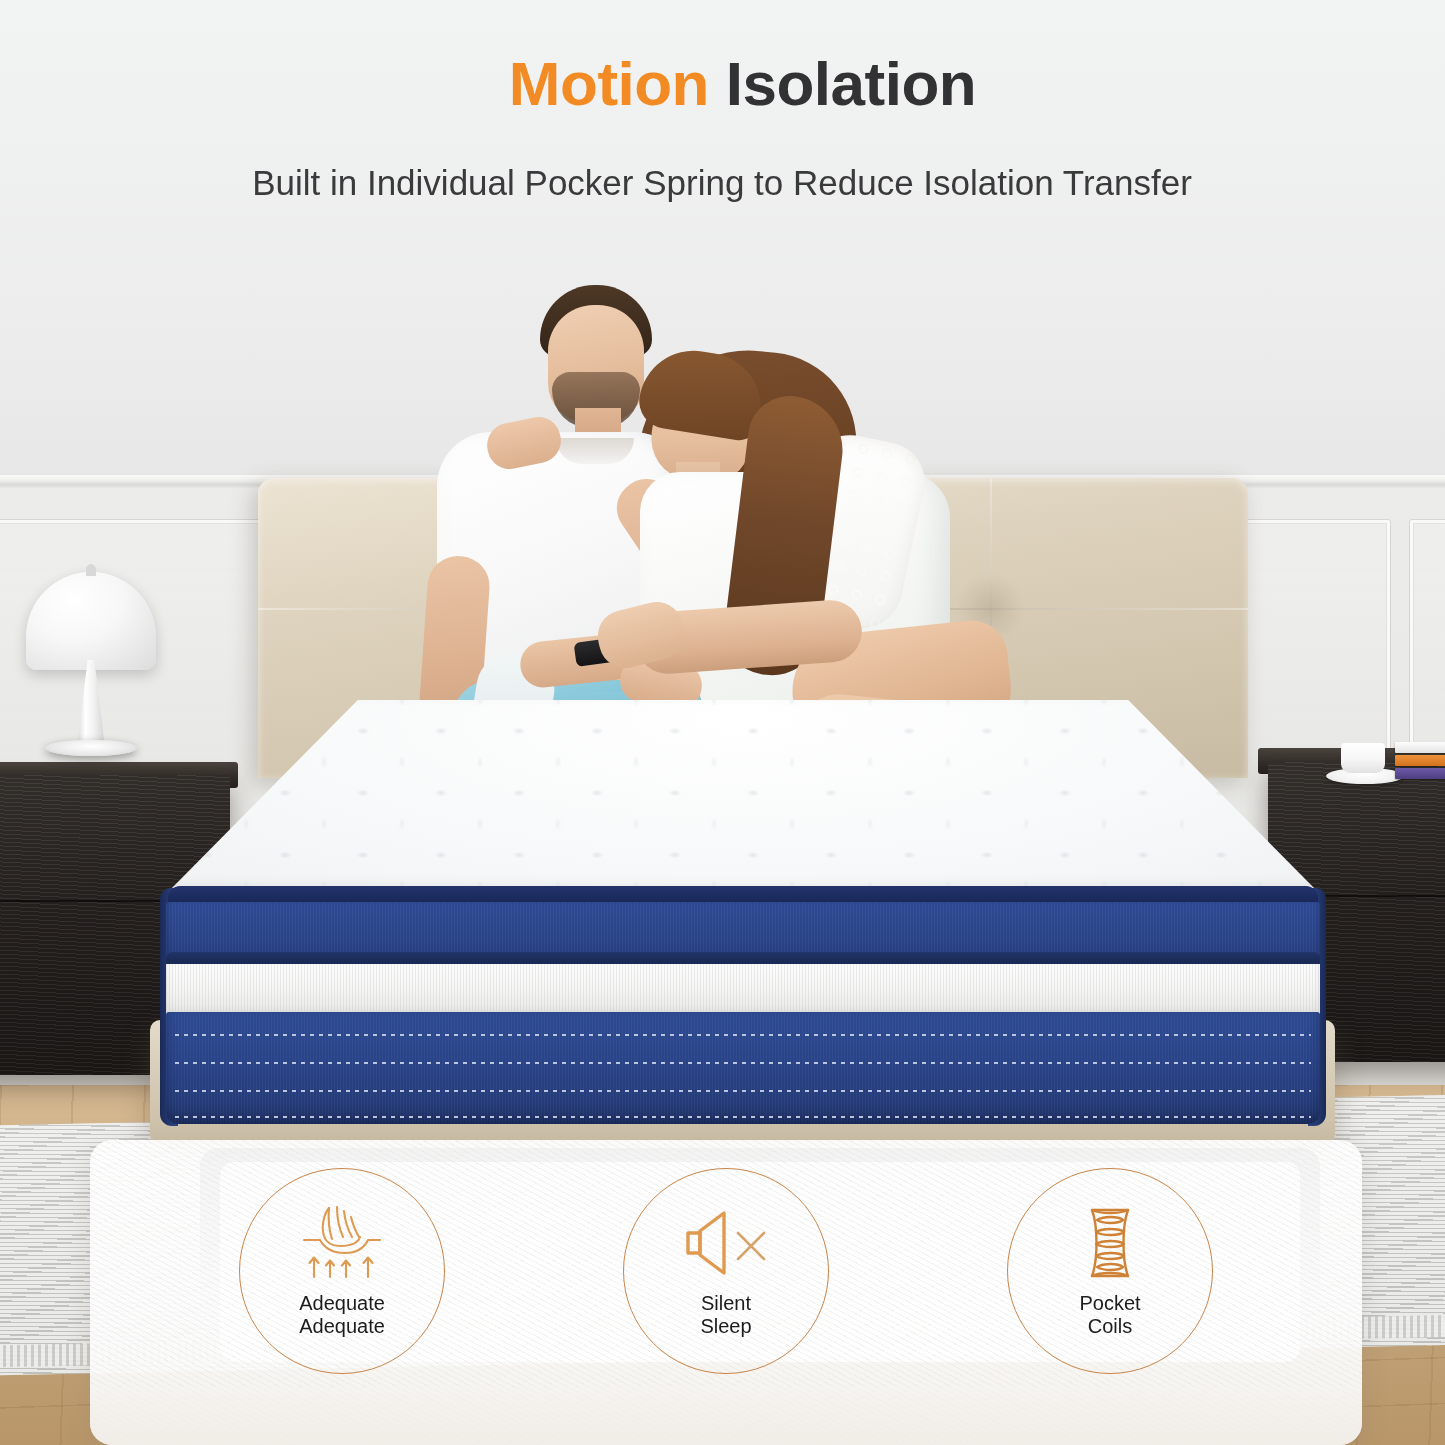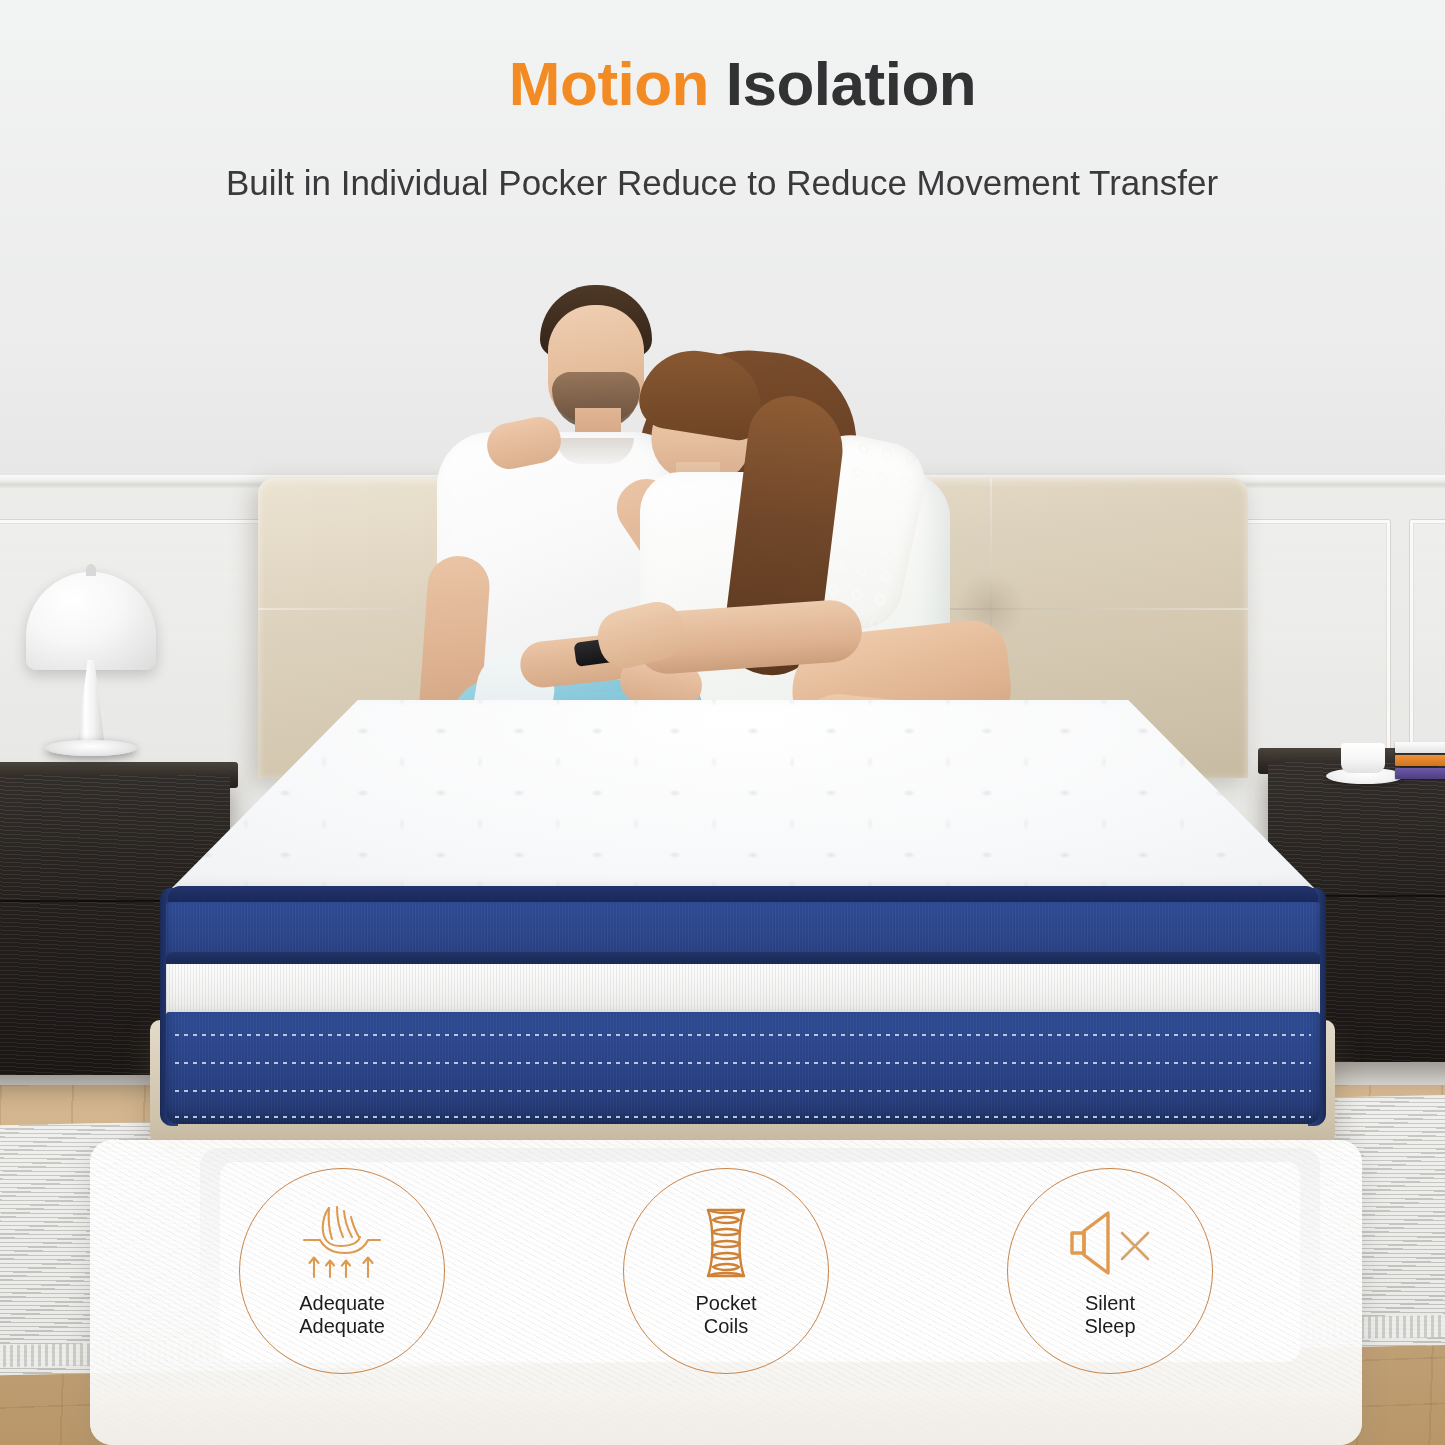--- a/index.html
+++ b/index.html
@@ -505,21 +505,21 @@
     <div class="mat-navy-2"></div>
     <div class="stitch s1"></div>
     <div class="stitch s2"></div>
     <div class="stitch s3"></div>
     <div class="stitch s4"></div>
   </div>
 
   <div class="title">
     <span class="accent">Motion</span><span class="dark"> Isolation</span>
   </div>
-  <div class="subtitle">Built in Individual Pocker Reduce to Reduce Movement Transfer</div>
+  <div class="subtitle">Built in Individual Pocker Spring to Reduce Isolation Transfer</div>
 
   <div class="feature-panel">
     <div class="fp-inner-shape"></div>
     <div class="fp-texture"></div>
     <div class="fp-bottom-strip"></div>
 
     <div class="badges">
 
       <div class="badge">
         <div class="badge-icon">
@@ -534,20 +534,33 @@
 
             <path d="M8 36 L24 36 C29 45, 38 49, 49 49 C60 49, 68 44, 72 36 L84 36"></path>
 
             <path d="M18 73 L18 54 M13.5 59 L18 53.5 L22.5 59"></path>
             <path d="M34 73 L34 57 M30 61.5 L34 56.5 L38 61.5"></path>
             <path d="M50 73 L50 57 M46 61.5 L50 56.5 L54 61.5"></path>
             <path d="M72 73 L72 54 M67.5 59 L72 53.5 L76.5 59"></path>
           </svg>
         </div>
         <div class="badge-label"><span>Adequate</span><br><span>Adequate</span></div>
+      </div>
+
+      <div class="badge">
+        <div class="badge-icon">
+          <svg viewBox="0 0 92 72" width="92" height="72" fill="none" stroke-linecap="round" stroke-linejoin="round">
+
+            <path d="M8 26 L8 46 L20 46 L20 26 Z" stroke="#e09a4f" stroke-width="3.4"></path>
+            <path d="M20 24 L44 6 L44 66 L20 48 Z" stroke="#e09a4f" stroke-width="3.4"></path>
+
+            <path d="M58 26 L84 52 M84 26 L58 52" stroke="#d6a36b" stroke-width="2.6"></path>
+          </svg>
+        </div>
+        <div class="badge-label"><span>Silent</span><br><span>Sleep</span></div>
       </div>
 
       <div class="badge">
         <div class="badge-icon">
           <svg viewBox="0 0 60 78" width="60" height="78" fill="none" stroke="#cf8235" stroke-width="2.4" stroke-linecap="round" stroke-linejoin="round">
 
             <path d="M12 6 L48 6 C42 22, 42 56, 48 72 L12 72 C18 56, 18 22, 12 6 Z"></path>
 
             <path d="M12 6 C20 10, 40 10, 48 6"></path>
             <path d="M12 72 C20 68, 40 68, 48 72"></path>
@@ -555,29 +568,16 @@
             <path d="M17 16 C24 12, 38 12, 43 16 C38 20, 24 20, 17 16 Z"></path>
             <path d="M16 28 C23 24, 39 24, 44 28 C39 32, 23 32, 16 28 Z"></path>
             <path d="M16 40 C23 36, 39 36, 44 40 C39 44, 23 44, 16 40 Z"></path>
             <path d="M16 52 C23 48, 39 48, 44 52 C39 56, 23 56, 16 52 Z"></path>
             <path d="M17 63 C24 59, 38 59, 43 63 C38 67, 24 67, 17 63 Z"></path>
           </svg>
         </div>
         <div class="badge-label"><span>Pocket</span><br><span>Coils</span></div>
       </div>
 
-      <div class="badge">
-        <div class="badge-icon">
-          <svg viewBox="0 0 92 72" width="92" height="72" fill="none" stroke-linecap="round" stroke-linejoin="round">
-
-            <path d="M8 26 L8 46 L20 46 L20 26 Z" stroke="#e09a4f" stroke-width="3.4"></path>
-            <path d="M20 24 L44 6 L44 66 L20 48 Z" stroke="#e09a4f" stroke-width="3.4"></path>
-
-            <path d="M58 26 L84 52 M84 26 L58 52" stroke="#d6a36b" stroke-width="2.6"></path>
-          </svg>
-        </div>
-        <div class="badge-label"><span>Silent</span><br><span>Sleep</span></div>
-      </div>
-
     </div>
   </div>
 
 </div>
 
 </body></html>

